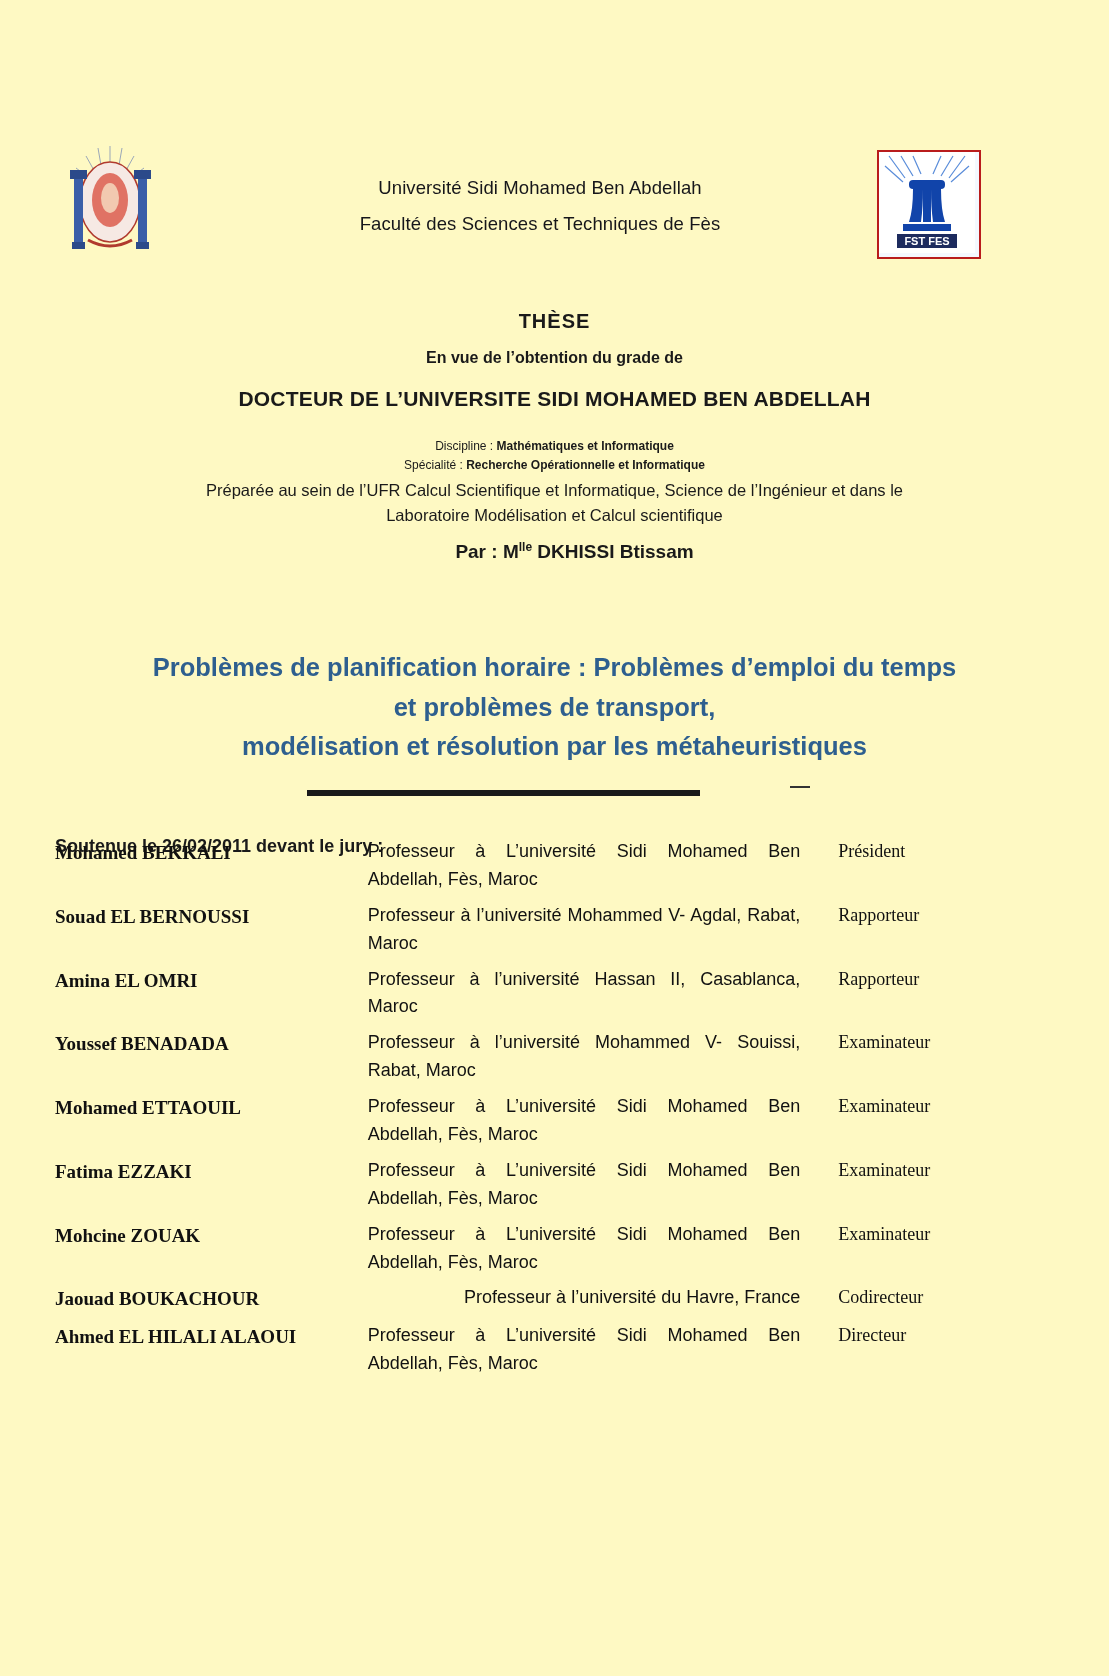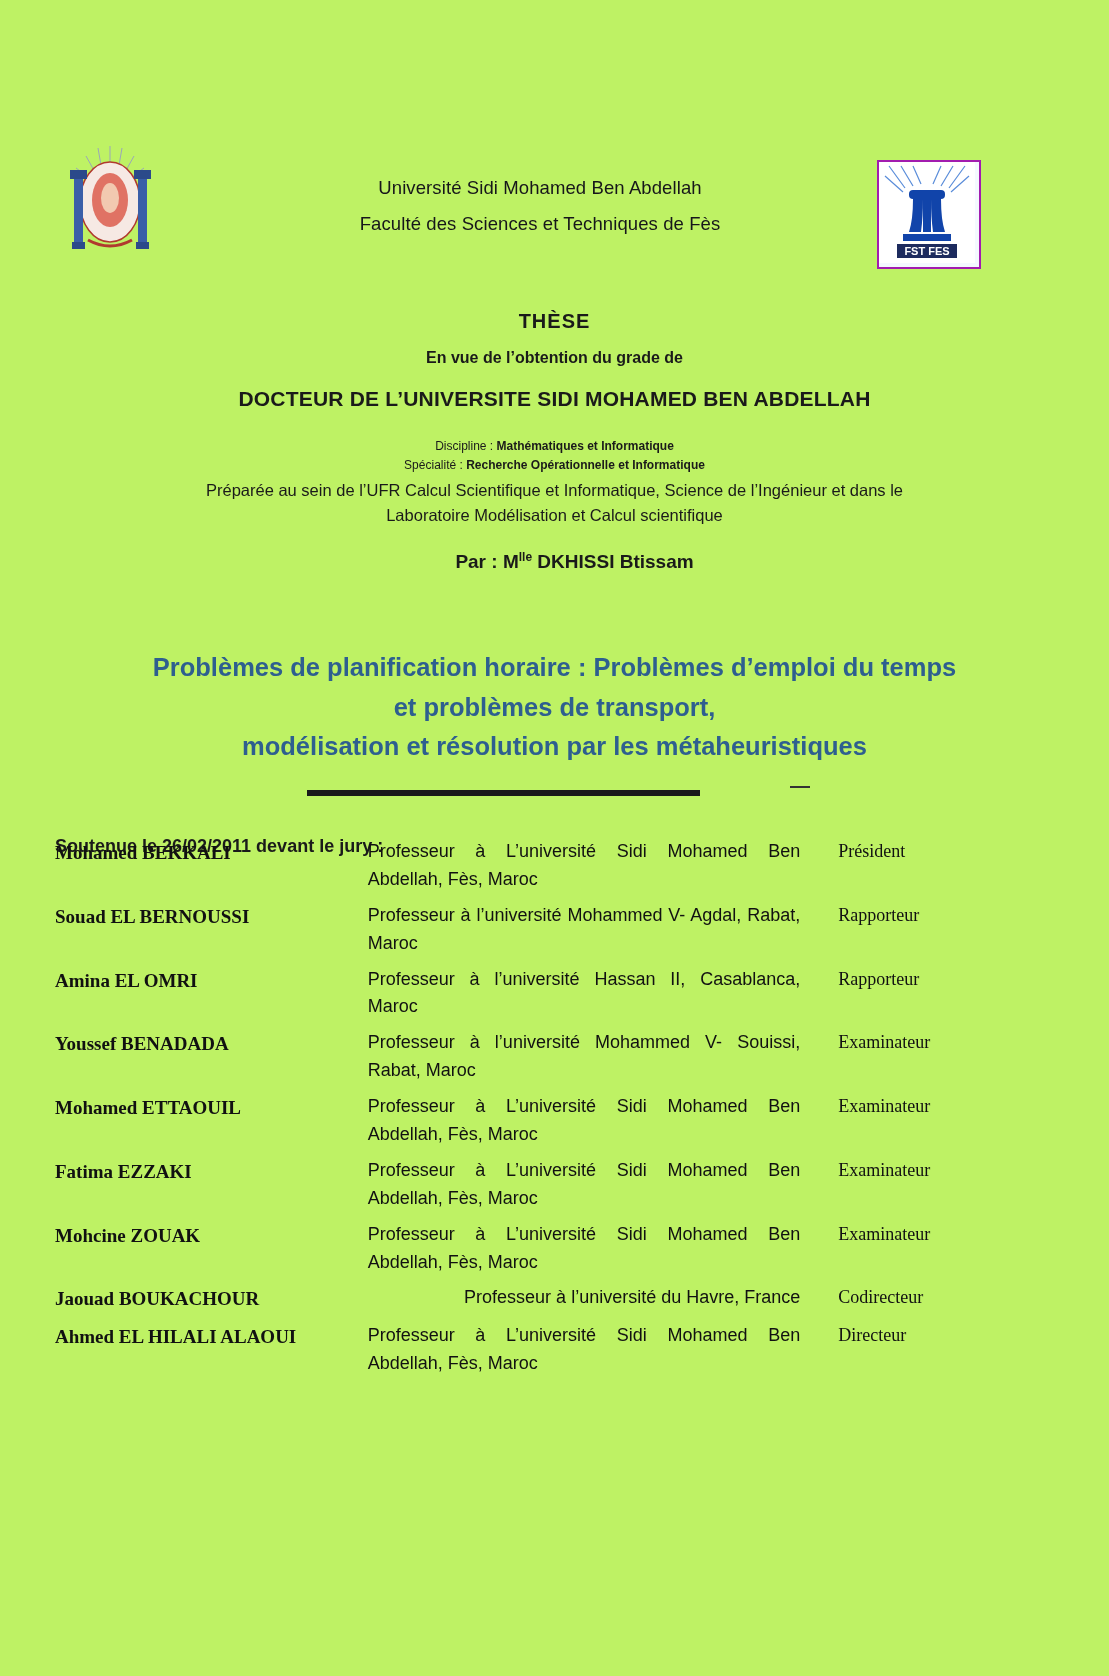--- a/index.html
+++ b/index.html
@@ -4,21 +4,21 @@
 <style>
   html, body {
     margin: 0;
     padding: 0;
     background: #ffffff;
   }
   .page {
     position: relative;
     width: 1109px;
     height: 1676px;
-    background: #bef264;
+    background: #fef9c3;
     font-family: "Liberation Sans", sans-serif;
     color: #1a1a1a;
     overflow: hidden;
   }
 
   
   .header {
     position: absolute;
     top: 140px;
     left: 0;
@@ -28,24 +28,24 @@
   .logo-left {
     position: absolute;
     left: 58px;
     top: 0px;
     width: 105px;
     height: 125px;
   }
   .logo-right {
     position: absolute;
     left: 877px;
-    top: 20px;
+    top: 10px;
     width: 100px;
     height: 105px;
-    border: 2px solid #a21caf;
+    border: 2px solid #b91c1c;
     background: #f4f8ff;
   }
   .univ-block {
     position: absolute;
     left: 230px;
     top: 30px;
     width: 620px;
     text-align: center;
     line-height: 1.95;
   }
@@ -85,21 +85,21 @@
     line-height: 1.55;
   }
   .discipline b { font-weight: bold; }
   .prepared {
     margin-top: 4px;
     font-size: 16.5px;
     line-height: 1.5;
     padding: 0 70px;
   }
   .author {
-    margin-top: 22px;
+    margin-top: 12px;
     font-size: 19px;
     font-weight: bold;
     padding-left: 40px;
   }
   .author sup { font-size: 12px; }
 
   
   .main-title {
     position: absolute;
     top: 648px;

